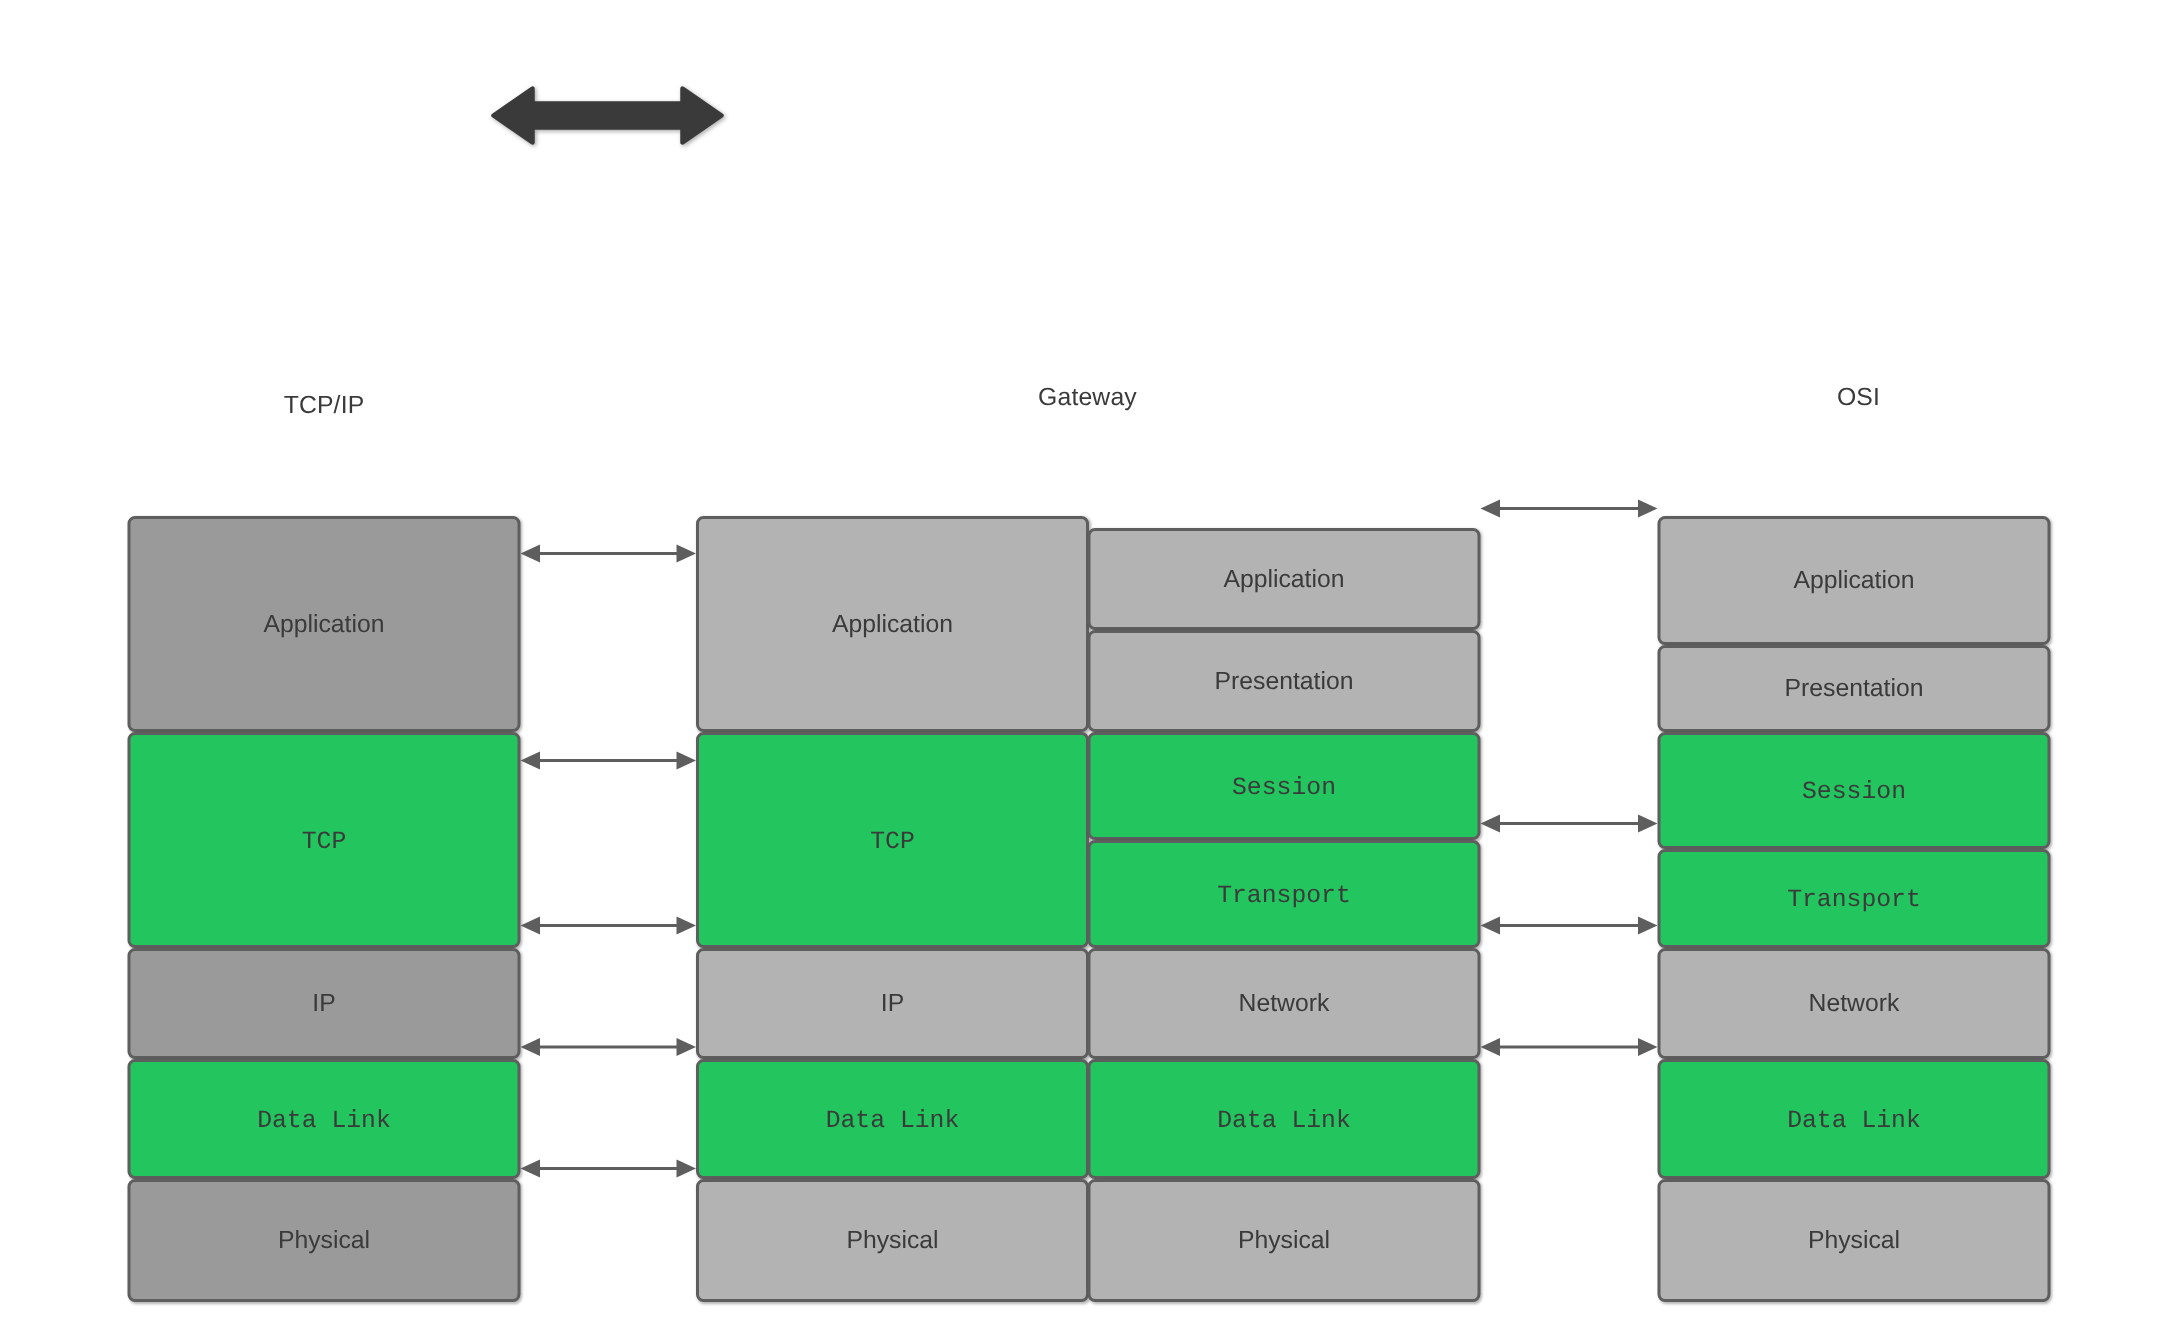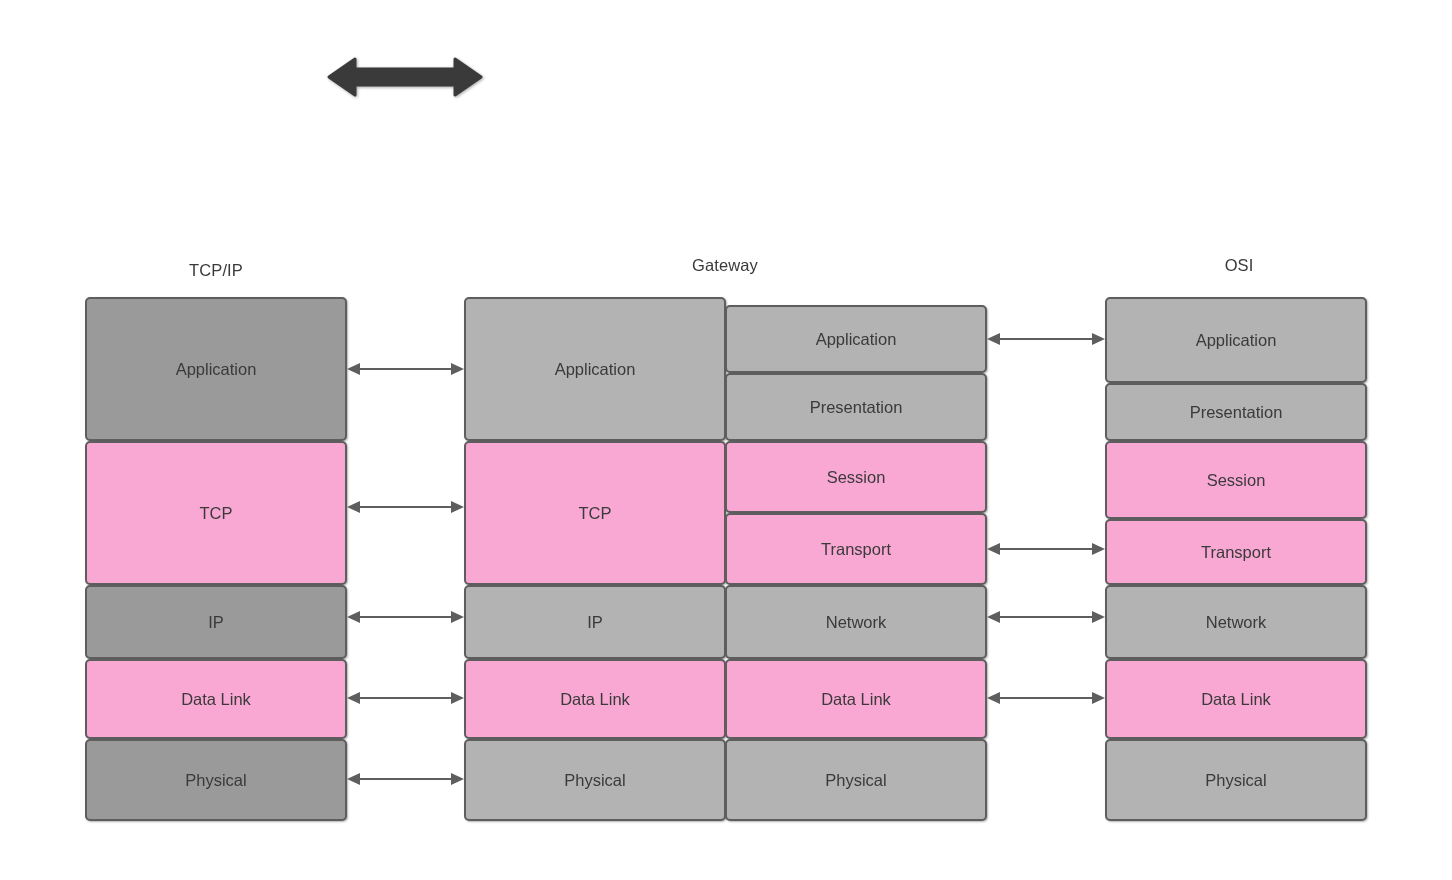--- a/index.html
+++ b/index.html
@@ -38,22 +38,23 @@
     border: 2px solid #5e5e5e;
     border-radius: 5px;
     display: flex;
     align-items: center;
     justify-content: center;
     font-size: 16.5px;
     color: #3a3a3a;
     text-align: center;
     box-shadow: 1px 1px 2px rgba(0,0,0,0.30);
     white-space: nowrap;
-  }
-  .fill-white { background: #f9a8d4; }
+    margin-top: 47px;
+  }
+  .fill-white { background: #22c55e; font-family: Liberation Mono, monospace; }
   .fill-gray-dark { background: #9a9a9a; }
   .fill-gray-light { background: #b3b3b3; }
 
   
   .conn {
     position: absolute;
     height: 16px;
     pointer-events: none;
   }
   .conn .shaft {

